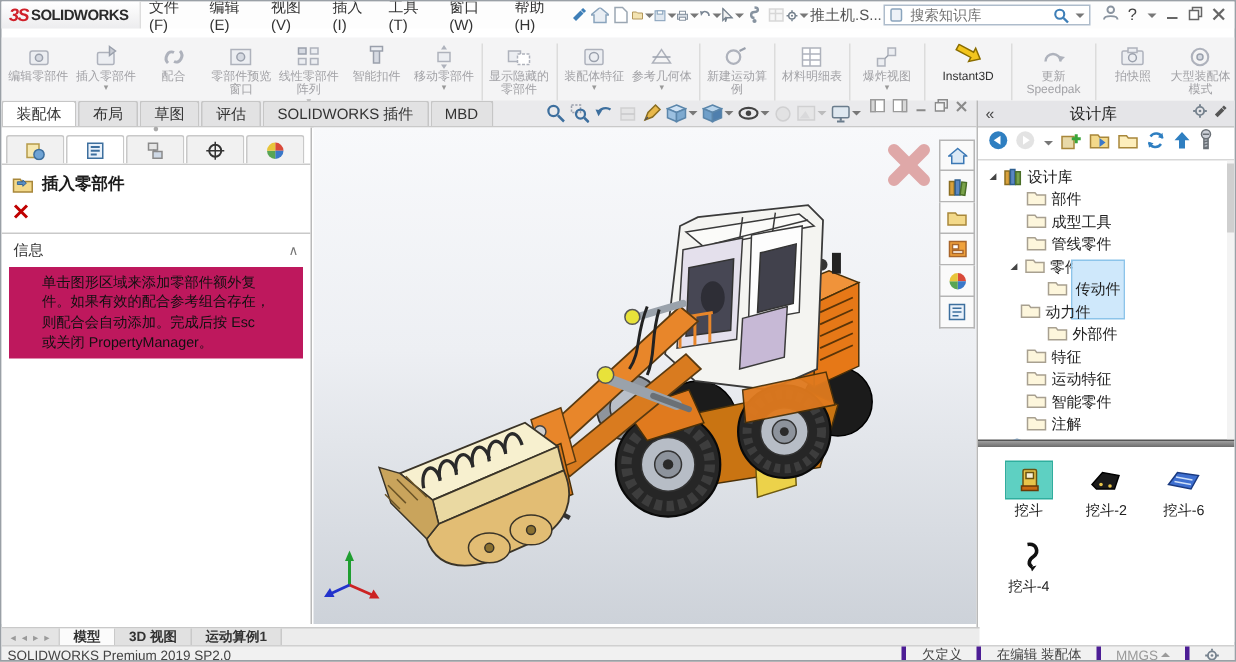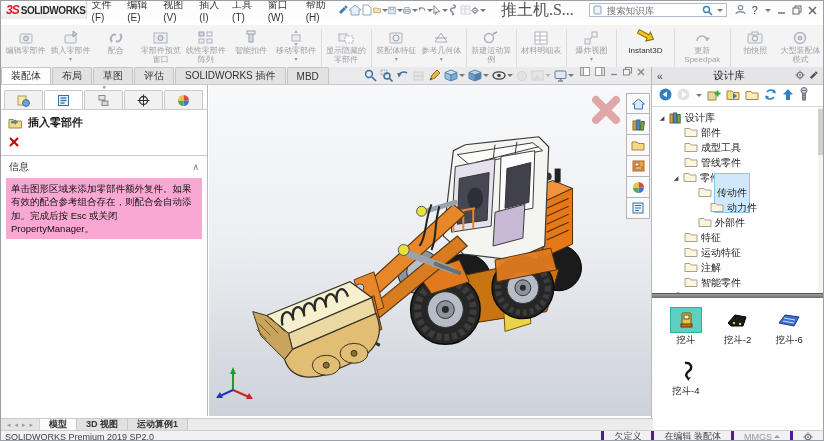--- a/index.html
+++ b/index.html
@@ -7,21 +7,21 @@
   #app{position:relative;width:824px;height:441px;background:#fff;overflow:hidden;border:1px solid #9aa0a6;}
   
   #menubar{position:absolute;left:0;top:0;right:0;height:18px;background:#fdfdfd;display:flex;align-items:center;z-index:9;}
   #logo{width:100px;height:18px;background:linear-gradient(#ffffff,#ececee);border-right:1px solid #ddd;display:flex;align-items:center;padding-left:5px;gap:2px;}
   #logo .mark{color:#d0202a;font-weight:bold;font-style:italic;font-size:12px;letter-spacing:-1px;}
   #logo .brand{font-size:10px;font-weight:bold;color:#2b2b2b;letter-spacing:-0.4px;}
   .menu-item{font-size:10px;color:#333;padding:0 5px;height:18px;display:flex;align-items:center;cursor:default;}
   .qi{width:15px;height:15px;display:flex;align-items:center;justify-content:center;position:relative;}
   .qi.dis{opacity:.45;}
   .caret{width:0;height:0;border-left:3px solid transparent;border-right:3px solid transparent;border-top:3px solid #777;display:inline-block;margin-left:1px;}
-  #doc-title{font-size:16px;color:#555;margin:0 15px;white-space:nowrap;font-family:Liberation Serif, serif;}
+  #doc-title{font-size:10px;color:#555;margin:0 1px;white-space:nowrap;}
   #searchbox{width:138px;height:14px;border:1px solid #aebccb;background:#fff;display:flex;align-items:center;padding:0 3px;gap:3px;}
   #searchbox input{border:0;outline:0;flex:1;font-size:9.5px;color:#666;min-width:0;background:transparent;}
   #winctl{display:flex;align-items:center;gap:6px;margin:0 6px 0 8px;}
   #help-btn{font-size:11px;color:#444;}
   
   #ribbon{position:absolute;left:0;top:24px;right:0;height:48px;background:#f4f4f5;border-bottom:1px solid #d5d5d5;display:flex;align-items:stretch;padding:1px 0 0 2px;overflow:hidden;}
   .rbtn{width:46px;display:flex;flex-direction:column;align-items:center;padding-top:2px;}
   .rbtn .ric{height:19px;display:flex;align-items:center;}
   .rbtn .rlabel{font-size:8px;line-height:1.12;text-align:center;color:#a2a2a6;}
   .rbtn .rarrow{font-size:6px;line-height:6px;color:#999;}
@@ -38,21 +38,21 @@
   
   #pm{position:absolute;left:0;top:84px;width:207px;bottom:24px;background:#fff;border-right:1px solid #b9b9b9;}
   #pm-grip{height:5px;text-align:center;line-height:3px;color:#aaa;font-size:7px;}
   #pm-tabs{display:flex;height:20px;padding:0 3px;border-bottom:1px solid #c9c9c9;}
   .pm-tab{flex:1;display:flex;align-items:center;justify-content:center;background:#f1f1f1;border:1px solid #c9c9c9;border-bottom:none;border-radius:2px 2px 0 0;margin-right:1px;}
   .pm-tab.active{background:#fff;}
   #pm-title{display:flex;align-items:center;gap:5px;padding:5px 7px 2px;font-size:11px;font-weight:bold;color:#1c1c1c;}
   #pm-close{padding:1px 8px 3px;}
   #pm-div{height:1px;background:#c9c9c9;margin:1px 0 0;}
   #pm-msg-h{display:flex;align-items:center;justify-content:space-between;padding:4px 8px 3px;font-size:10px;color:#333;}
-  #pm-msg{margin:1px 5px;background:#f9a8d4;padding:4px 5px;font-size:9.5px;line-height:1.4;color:#111;}
+  #pm-msg{margin:1px 5px;background:#be185d;padding:4px 22px;font-size:9.5px;line-height:1.4;color:#111;}
   
   #viewport{position:absolute;left:208px;top:84px;right:172px;bottom:24px;background:linear-gradient(180deg,#f8f9fb 0%,#edeff3 45%,#cdd2d9 100%);overflow:hidden;}
   #model-svg{position:absolute;left:0;top:0;width:100%;height:100%;}
   #cancel-x{position:absolute;right:202px;top:94px;width:30px;height:30px;z-index:3;}
   #triad{position:absolute;left:6px;bottom:14px;width:40px;height:38px;}
   #tp-strip{position:absolute;right:172px;top:92px;width:25px;display:flex;flex-direction:column;z-index:4;}
   .strip-btn{width:24px;height:21px;background:#fafafa;border:1px solid #b5b5b5;border-top:none;display:flex;align-items:center;justify-content:center;}
   .strip-btn:first-child{border-top:1px solid #b5b5b5;}
   
   #taskpane{position:absolute;right:0;top:66px;width:172px;bottom:12px;background:#fff;border-left:1px solid #b9b9b9;display:flex;flex-direction:column;}
@@ -813,21 +813,21 @@
             <path d="M1,1.5 h5 l1.2,1.5 h5.8 v6.5 h-12 z" fill="#fdf6dc" stroke="#a8a090"></path>
           </svg>
           <span class="lbl">零件</span>
         </div>
       <div class="trow selected" style="padding-left:46px">
           <svg width="14" height="11" viewBox="0 0 14 11">
             <path d="M1,1.5 h5 l1.2,1.5 h5.8 v6.5 h-12 z" fill="#fdf6dc" stroke="#a8a090"></path>
           </svg>
           <span class="lbl">传动件</span>
         </div>
-      <div class="trow" style="padding-left:58px">
+      <div class="trow" style="padding-left:28px">
           <svg width="14" height="11" viewBox="0 0 14 11">
             <path d="M1,1.5 h5 l1.2,1.5 h5.8 v6.5 h-12 z" fill="#fdf6dc" stroke="#a8a090"></path>
           </svg>
           <span class="lbl">动力件</span>
         </div>
       <div class="trow" style="padding-left:46px">
           <svg width="14" height="11" viewBox="0 0 14 11">
             <path d="M1,1.5 h5 l1.2,1.5 h5.8 v6.5 h-12 z" fill="#fdf6dc" stroke="#a8a090"></path>
           </svg>
           <span class="lbl">外部件</span>
@@ -841,27 +841,27 @@
       <div class="trow" style="padding-left:32px">
           <svg width="14" height="11" viewBox="0 0 14 11">
             <path d="M1,1.5 h5 l1.2,1.5 h5.8 v6.5 h-12 z" fill="#fdf6dc" stroke="#a8a090"></path>
           </svg>
           <span class="lbl">运动特征</span>
         </div>
       <div class="trow" style="padding-left:32px">
           <svg width="14" height="11" viewBox="0 0 14 11">
             <path d="M1,1.5 h5 l1.2,1.5 h5.8 v6.5 h-12 z" fill="#fdf6dc" stroke="#a8a090"></path>
           </svg>
+          <span class="lbl">智能零件</span>
+        </div>
+      <div class="trow" style="padding-left:32px">
+          <svg width="14" height="11" viewBox="0 0 14 11">
+            <path d="M1,1.5 h5 l1.2,1.5 h5.8 v6.5 h-12 z" fill="#fdf6dc" stroke="#a8a090"></path>
+          </svg>
           <span class="lbl">注解</span>
-        </div>
-      <div class="trow" style="padding-left:32px">
-          <svg width="14" height="11" viewBox="0 0 14 11">
-            <path d="M1,1.5 h5 l1.2,1.5 h5.8 v6.5 h-12 z" fill="#fdf6dc" stroke="#a8a090"></path>
-          </svg>
-          <span class="lbl">智能零件</span>
         </div>
       <div class="trow" style="padding-left:20px">
           <svg width="12" height="12" viewBox="0 0 12 12">
             <circle cx="6" cy="6" r="5" fill="#cfe0ee" stroke="#6a8aa8"></circle>
             <ellipse cx="6" cy="6" rx="2.3" ry="5" fill="none" stroke="#6a8aa8"></ellipse>
             <line x1="1" y1="6" x2="11" y2="6" stroke="#6a8aa8"></line>
           </svg>
         </div>
       <div id="tp-scroll">
           <div class="thumb"></div>

